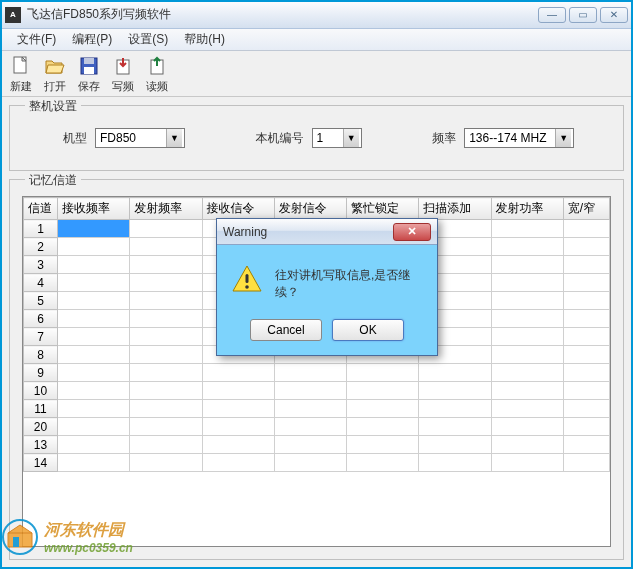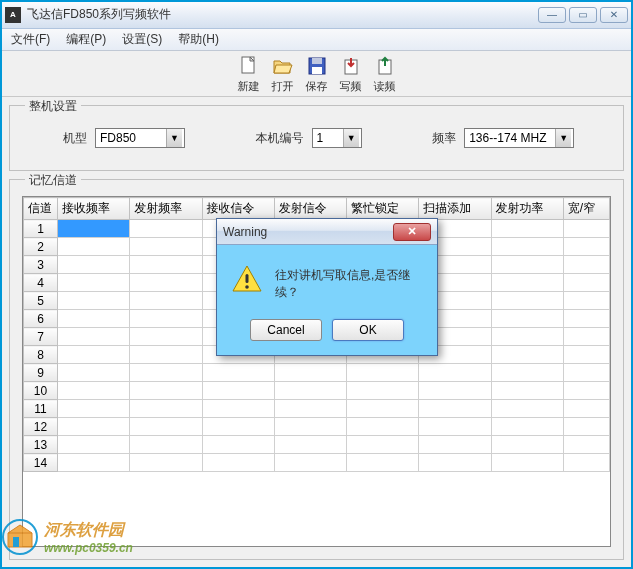--- a/index.html
+++ b/index.html
@@ -6,24 +6,24 @@
 body { font-family: "Microsoft YaHei", SimSun, Arial, sans-serif; font-size: 12px; background: #fff; width: 633px; height: 569px; position: relative; overflow: hidden; }
 
 .window { width: 633px; height: 569px; border: 1px solid #5a7ba0; background: #f0f0f0; display: flex; flex-direction: column; }
 
 .titlebar { height: 28px; background: linear-gradient(to bottom, #fdfdfe 0%, #e8eef7 50%, #d4e0ef 100%); display: flex; align-items: center; padding: 0 4px; border-bottom: 1px solid #b0c4de; }
 .titlebar-icon { width: 16px; height: 16px; background: #333; margin-right: 6px; display: inline-flex; align-items: center; justify-content: center; color: #fff; font-size: 8px; font-weight: bold; }
 .titlebar-text { flex: 1; color: #333; font-size: 12px; }
 .titlebar-btns { display: flex; gap: 3px; }
 .titlebar-btn { width: 28px; height: 16px; border: 1px solid #8da6c5; border-radius: 3px; background: linear-gradient(to bottom, #f5f8fc, #d9e4f1); display: flex; align-items: center; justify-content: center; cursor: pointer; font-size: 10px; color: #4a6a8a; }
 
-.menubar { height: 22px; background: linear-gradient(to bottom, #f8f9fb, #e6ecf5); display: flex; align-items: center; padding: 0 2px; border-bottom: 1px solid #c0c8d4; }
+.menubar { height: 22px; background: linear-gradient(to bottom, #f8f9fb, #e6ecf5); display: flex; align-items: center; padding: 0 8px; border-bottom: 1px solid #c0c8d4; }
 .menu-item { padding: 2px 8px; cursor: pointer; color: #333; }
 
-.toolbar { height: 46px; background: #f0f0f0; display: flex; align-items: center; padding: 2px 4px; border-bottom: 1px solid #c8c8c8; gap: 2px; justify-content: center; }
+.toolbar { height: 46px; background: #f0f0f0; display: flex; align-items: center; padding: 2px 4px; border-bottom: 1px solid #c8c8c8; gap: 2px; }
 .tool-btn { width: 32px; display: flex; flex-direction: column; align-items: center; cursor: pointer; padding: 2px; }
 .tool-icon { width: 24px; height: 24px; display: flex; align-items: center; justify-content: center; }
 .tool-label { font-size: 11px; color: #333; margin-top: 1px; }
 
 .content { flex: 1; padding: 8px; background: #f0f0f0; overflow: hidden; display: flex; flex-direction: column; gap: 8px; }
 
 .groupbox { border: 1px solid #c0c0c0; background: #f0f0f0; padding: 12px; position: relative; }
 .groupbox-title { position: absolute; top: -8px; left: 15px; background: #f0f0f0; padding: 0 4px; font-size: 12px; color: #333; }
 
 .settings-row { display: flex; align-items: center; gap: 8px; padding: 10px 20px; }
@@ -278,21 +278,21 @@
                 <td></td>
                 <td></td>
                 <td></td>
                 <td></td>
                 <td></td>
                 <td></td>
                 <td></td>
                 <td></td>
               </tr>
               <tr>
-                <td class="row-header">12</td>
+                <td class="row-header">20</td>
                 <td></td>
                 <td></td>
                 <td></td>
                 <td></td>
                 <td></td>
                 <td></td>
                 <td></td>
                 <td></td>
               </tr>
               <tr>

